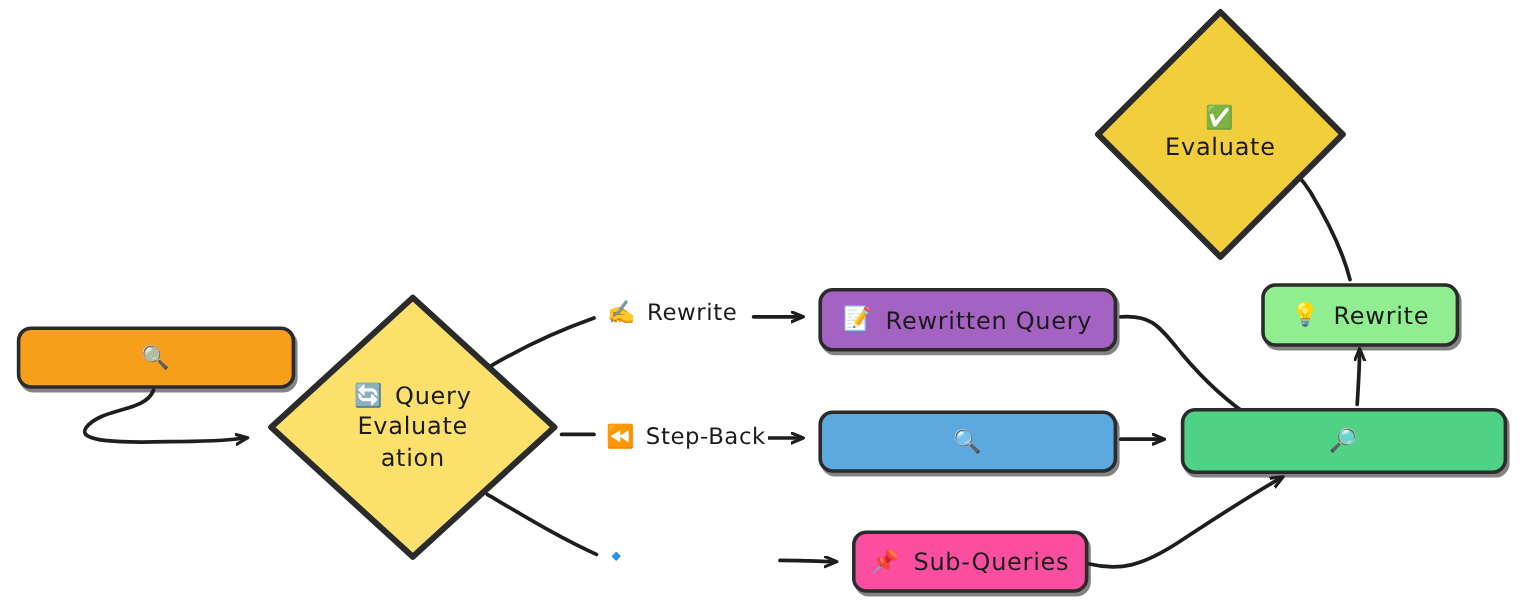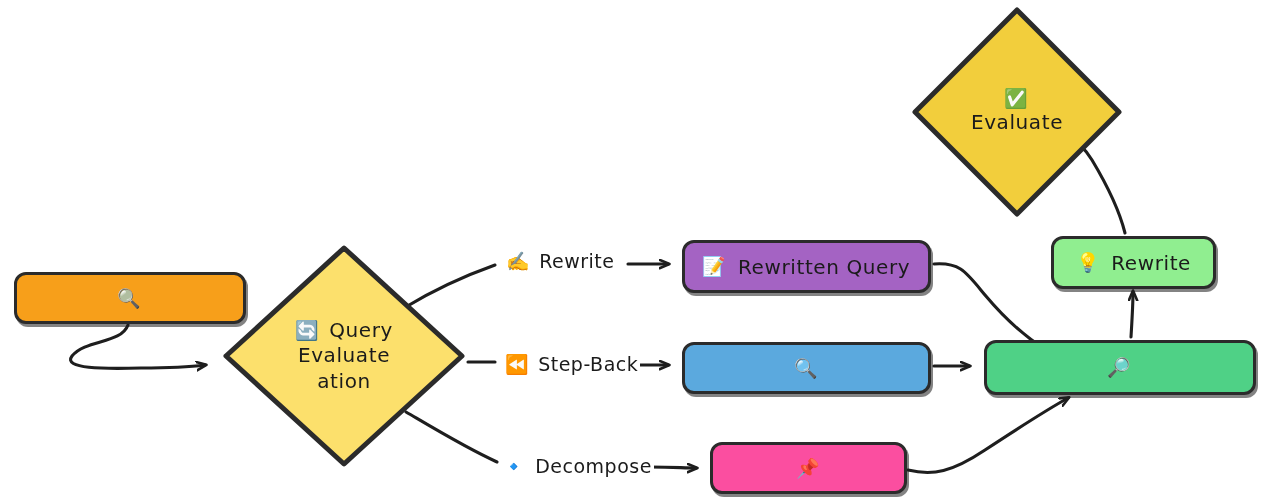--- a/index.html
+++ b/index.html
@@ -170,20 +170,21 @@
 
   <div class="node rect" style="left:682px; top:342px; width:249px; height:52px; background:#5BA9DE;">
     <span class="label">
       <span class="emoji">🔍</span>
     </span>
   </div>
 
   <div class="node rect" style="left:710px; top:442px; width:197px; height:52px; background:#FB4EA0;">
     <span class="label">
       <span class="emoji">📌</span>
+      <span>Sub-Queries</span>
     </span>
   </div>
 
   <div class="node rect" style="left:984px; top:340px; width:272px; height:55px; background:#4FD186;">
     <span class="label">
       <span class="emoji">🔎</span>
     </span>
   </div>
 
   <div class="node rect" style="left:1051px; top:236px; width:165px; height:53px; background:#90EE90;">
@@ -212,16 +213,15 @@
     <span>Rewrite</span>
   </div>
 
   <div class="edge-label" style="left:503px; top:352px;">
     <span class="emoji">⏪</span>
     <span>Step-Back</span>
   </div>
 
   <div class="edge-label" style="left:500px; top:454px;">
     <span class="emoji">🔹</span>
-    <span>Decompose</span>
   </div>
 
 </div>
 
 </body></html>

